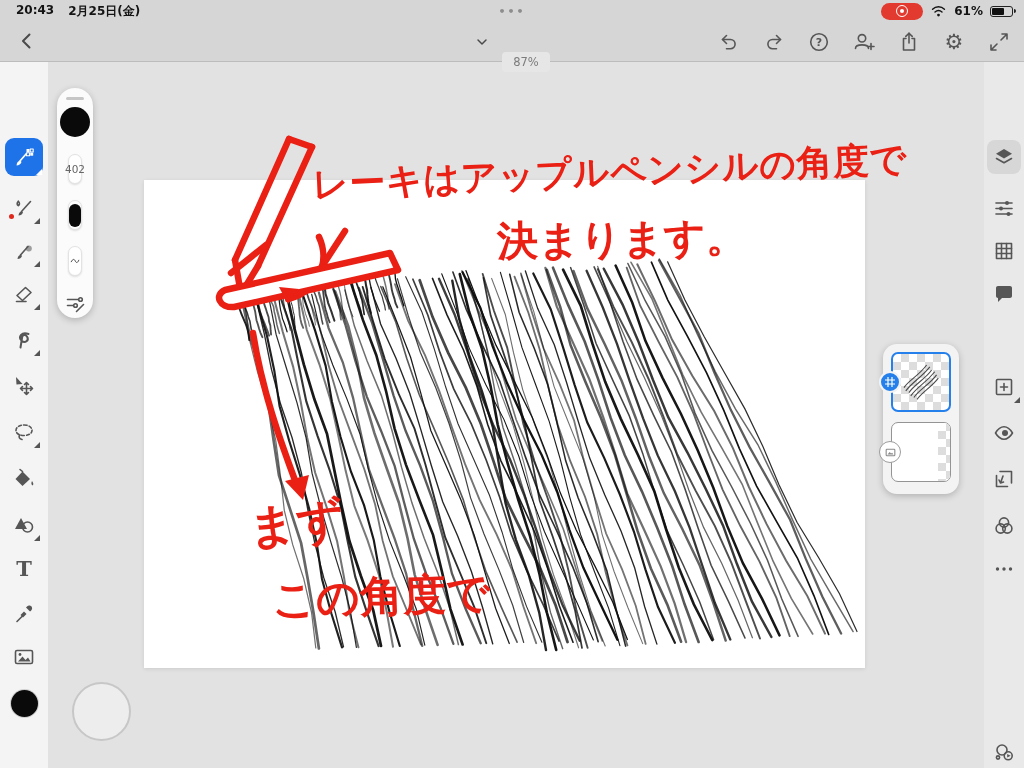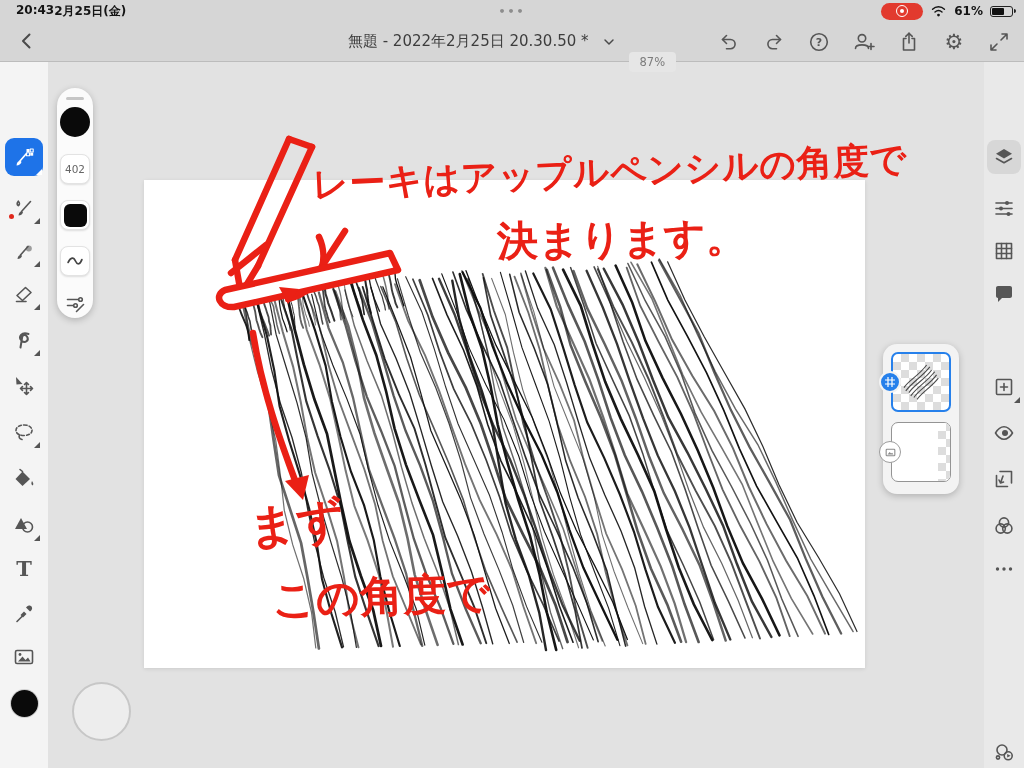--- a/index.html
+++ b/index.html
@@ -5,21 +5,21 @@
   html,body{margin:0;padding:0;}
   body{
     width:1024px;height:768px;position:relative;overflow:hidden;
     background:#e2e2e2;
     font-family:"DejaVu Sans","Liberation Sans",sans-serif;
     -webkit-font-smoothing:antialiased;
   }
   
   .statusbar{position:absolute;top:0;left:0;width:1024px;height:22px;background:#d6d6d6;
     display:flex;align-items:center;font-size:12px;font-weight:bold;color:#141414;}
-  .statusbar .left{position:absolute;left:16px;display:flex;}
+  .statusbar .left{position:absolute;left:16px;display:flex;gap:14px;}
   .statusbar .dots{position:absolute;left:0;right:0;text-align:center;color:#8d8d8d;font-size:11px;letter-spacing:2px;font-weight:bold;}
   .statusbar .right{position:absolute;right:8px;display:flex;align-items:center;gap:7px;}
   .recpill{width:42px;height:17px;border-radius:9px;background:#e23a2e;display:flex;align-items:center;justify-content:center;}
   .recring{width:10px;height:10px;border:1.6px solid #fff;border-radius:50%;display:flex;align-items:center;justify-content:center;}
   .recdot{width:4px;height:4px;background:#fff;border-radius:50%;}
   .batt{display:flex;align-items:center;gap:1px;}
   .battbody{width:23px;height:11px;border:1.4px solid #222;border-radius:3px;padding:1px;box-sizing:border-box;}
   .battfill{height:100%;width:62%;background:#111;border-radius:1px;}
   .battnub{width:2px;height:4px;background:#222;border-radius:0 2px 2px 0;}
 
@@ -48,21 +48,21 @@
   .tool .reddot{position:absolute;left:2px;bottom:6px;width:5px;height:5px;border-radius:50%;background:#e0281c;}
   .tool-selected{width:38px;height:38px;border-radius:9px;background:#1e73e8;}
   .ttool{font-size:21px;color:#565656;font-weight:bold;font-family:"DejaVu Serif","Liberation Serif",serif;}
   .swatchcircle{width:27px;height:27px;border-radius:50%;background:#0a0a0a;box-shadow:0 0 0 1px #cfcfcf;}
 
   
   .brushpanel{position:absolute;left:57px;top:88px;width:36px;height:230px;background:#fbfbfb;
     border-radius:18px;box-shadow:0 2px 7px rgba(0,0,0,.22);display:flex;flex-direction:column;align-items:center;}
   .draghandle{width:18px;height:3px;border-radius:2px;background:#c6c6c6;margin-top:9px;}
   .bp-circle{width:30px;height:30px;border-radius:50%;background:#0a0a0a;margin-top:7px;}
-  .bp-btn{width:30px;height:30px;border-radius:8px;background:#fff;border:1px solid #e3e3e3;
+  .bp-btn{width:14px;height:30px;border-radius:8px;background:#fff;border:1px solid #e3e3e3;
     box-shadow:0 1px 2px rgba(0,0,0,.12);display:flex;align-items:center;justify-content:center;box-sizing:border-box;}
   .bp-size{margin-top:17px;font-size:10.5px;color:#666;}
   .bp-color{margin-top:16px;}
   .bp-colorinner{width:23px;height:23px;border-radius:6px;background:#0a0a0a;}
   .bp-wave{margin-top:16px;}
   .bp-settings{margin-top:14px;width:26px;height:26px;display:flex;align-items:center;justify-content:center;}
 
   
   .canvas{position:absolute;left:144px;top:180px;width:721px;height:488px;background:#ffffff;
     box-shadow:0 1px 4px rgba(0,0,0,.10);}
@@ -131,21 +131,20 @@
   </div>
 </div>
 
 <div class="titlebar">
   <div class="backbtn">
     <svg class="ic" viewBox="0 0 24 24">
         <path class="s" style="stroke:#4a4a4a;stroke-width:2" d="M14.5 5.5 L8 12 L14.5 18.5"></path>
       </svg>
   </div>
   <div class="titlegroup">
-    <span class="doctitle">無題 - 2022年2月25日 20.30.50 *</span>
     <svg class="ic" style="width:16px;height:16px" viewBox="0 0 24 24">
       <path class="s" style="stroke:#4a4a4a;stroke-width:2.2" d="M6 9 L12 15 L18 9"></path>
       </svg>
     <span class="zoombadge">87%</span>
   </div>
   <div class="topactions">
     <div class="abtn">
       <svg class="ic" viewBox="0 0 24 24">
           <path class="s" d="M9.5 5.5 L5.5 9.5 L9.5 13.5"></path>
           <path class="s" d="M5.5 9.5 H13.5 a4.6 4.6 0 0 1 0 9.2 H9.5"></path>

